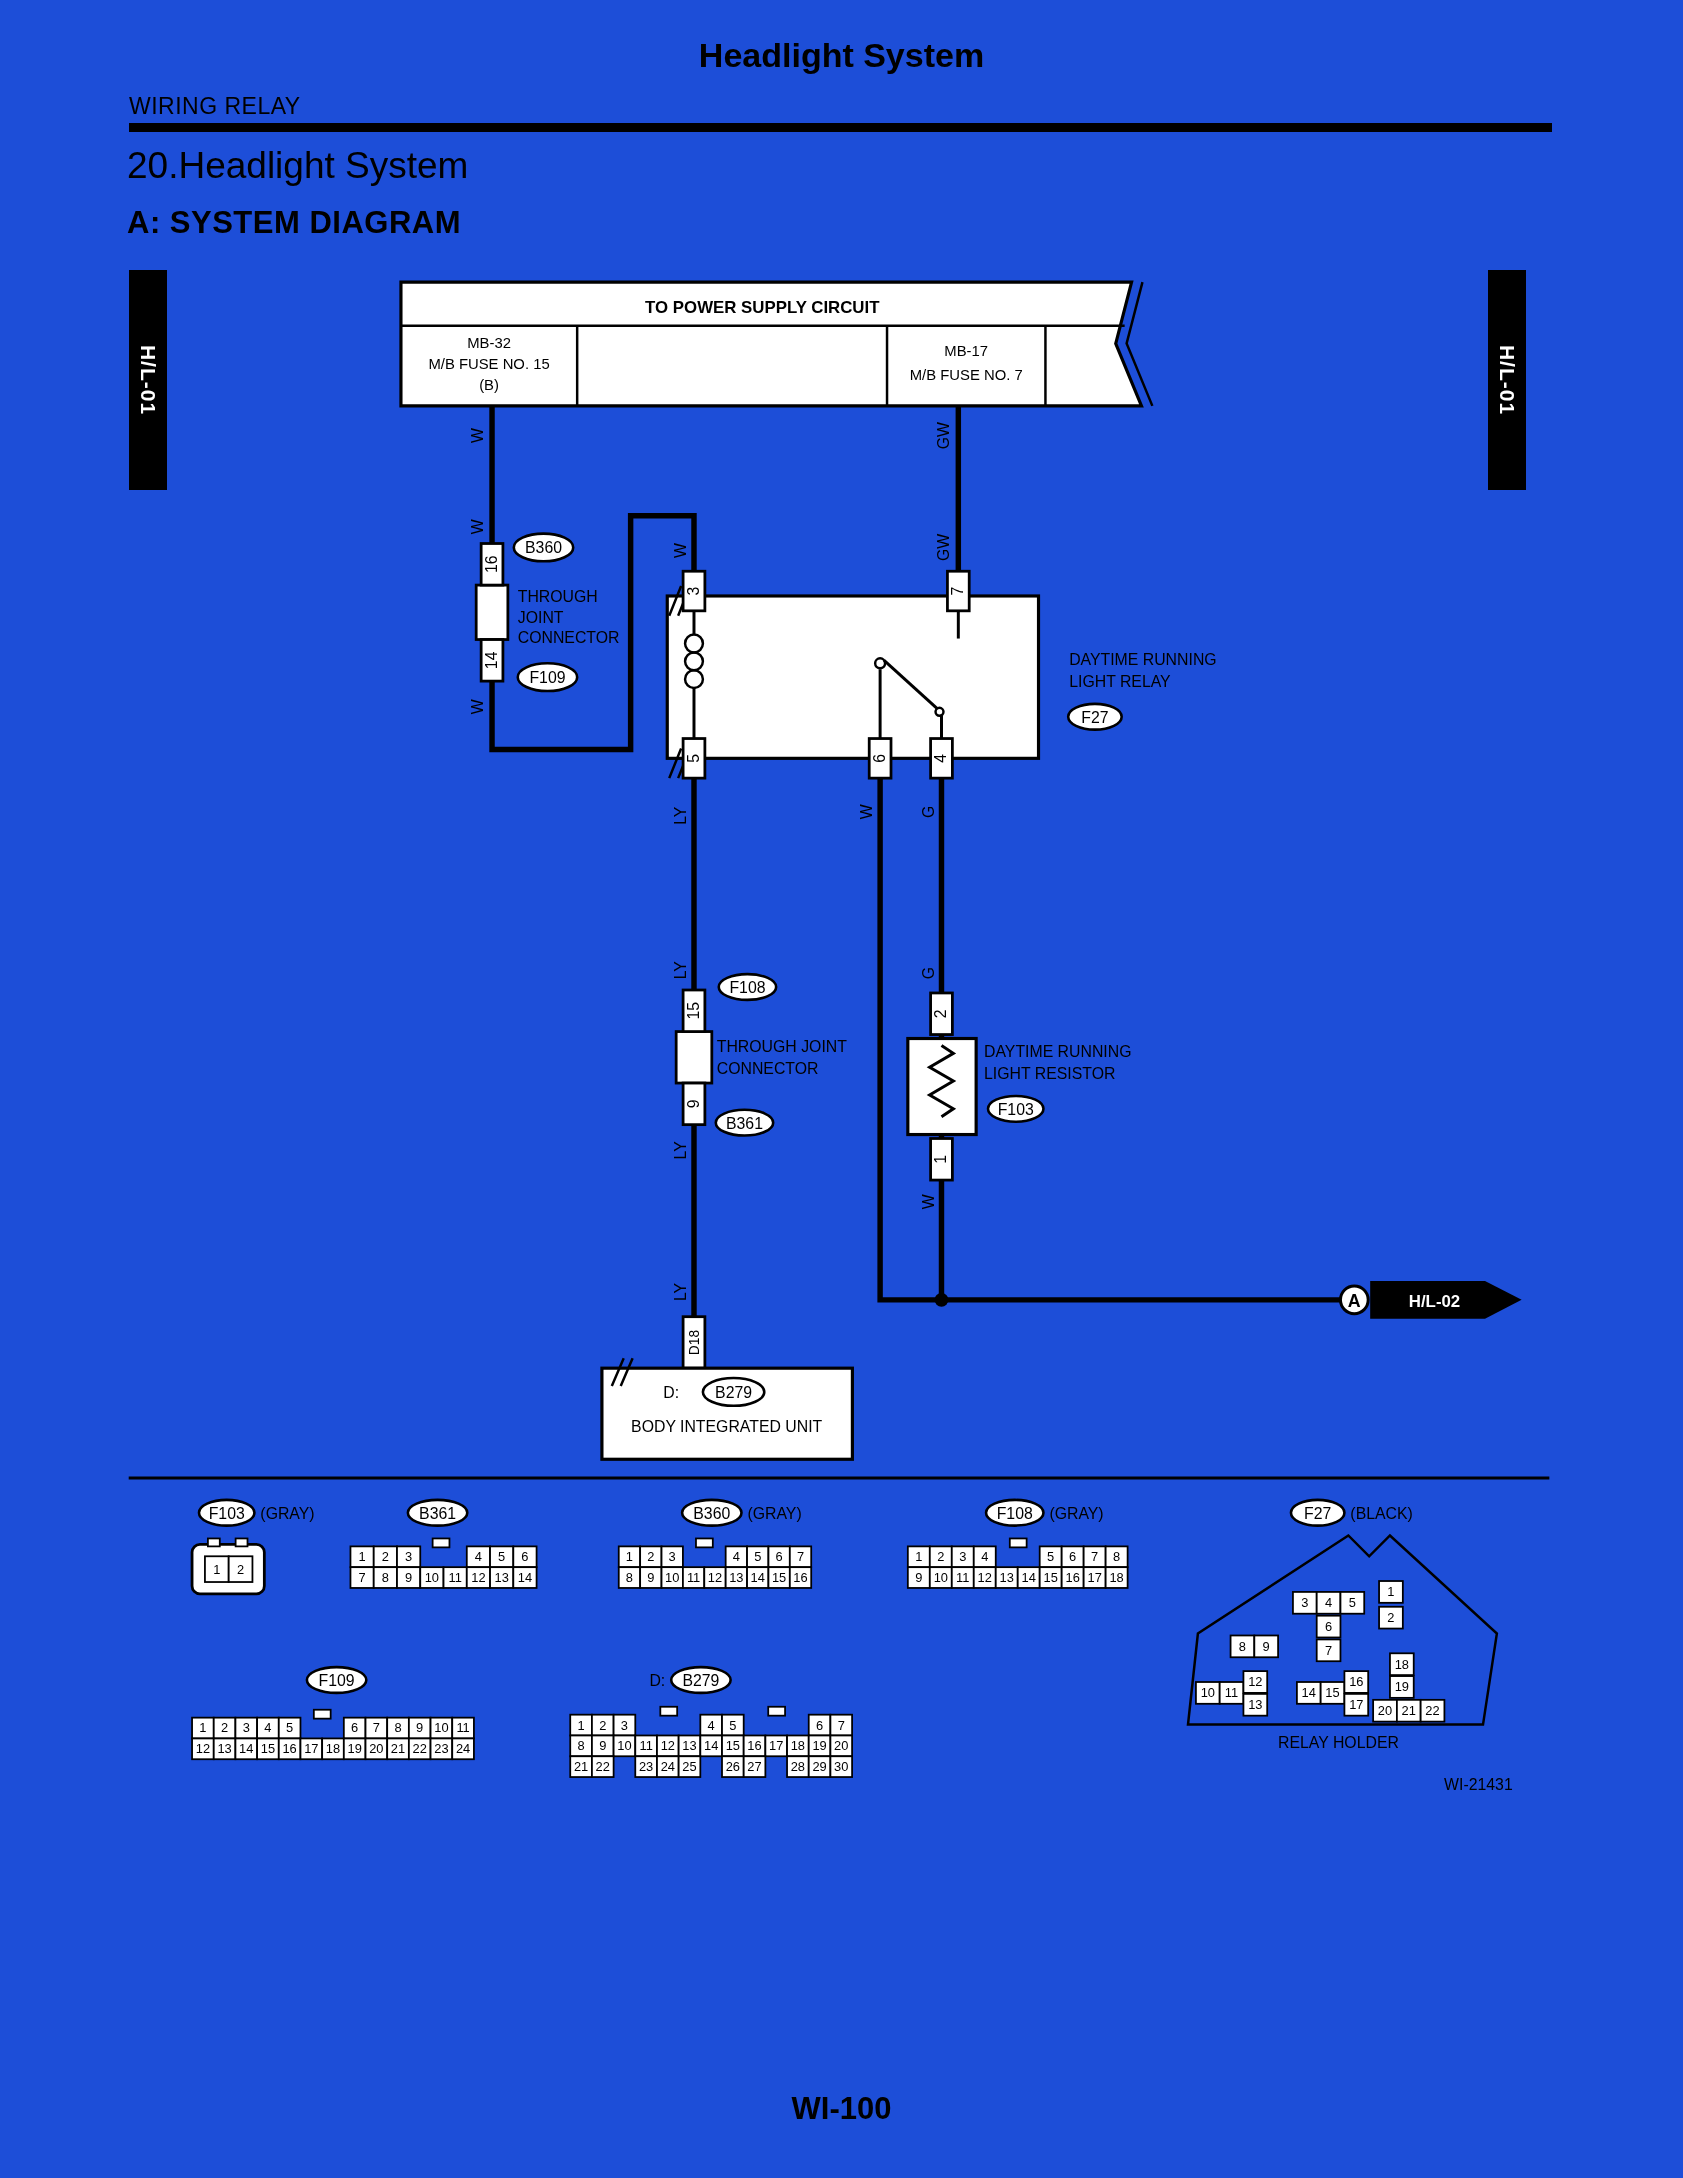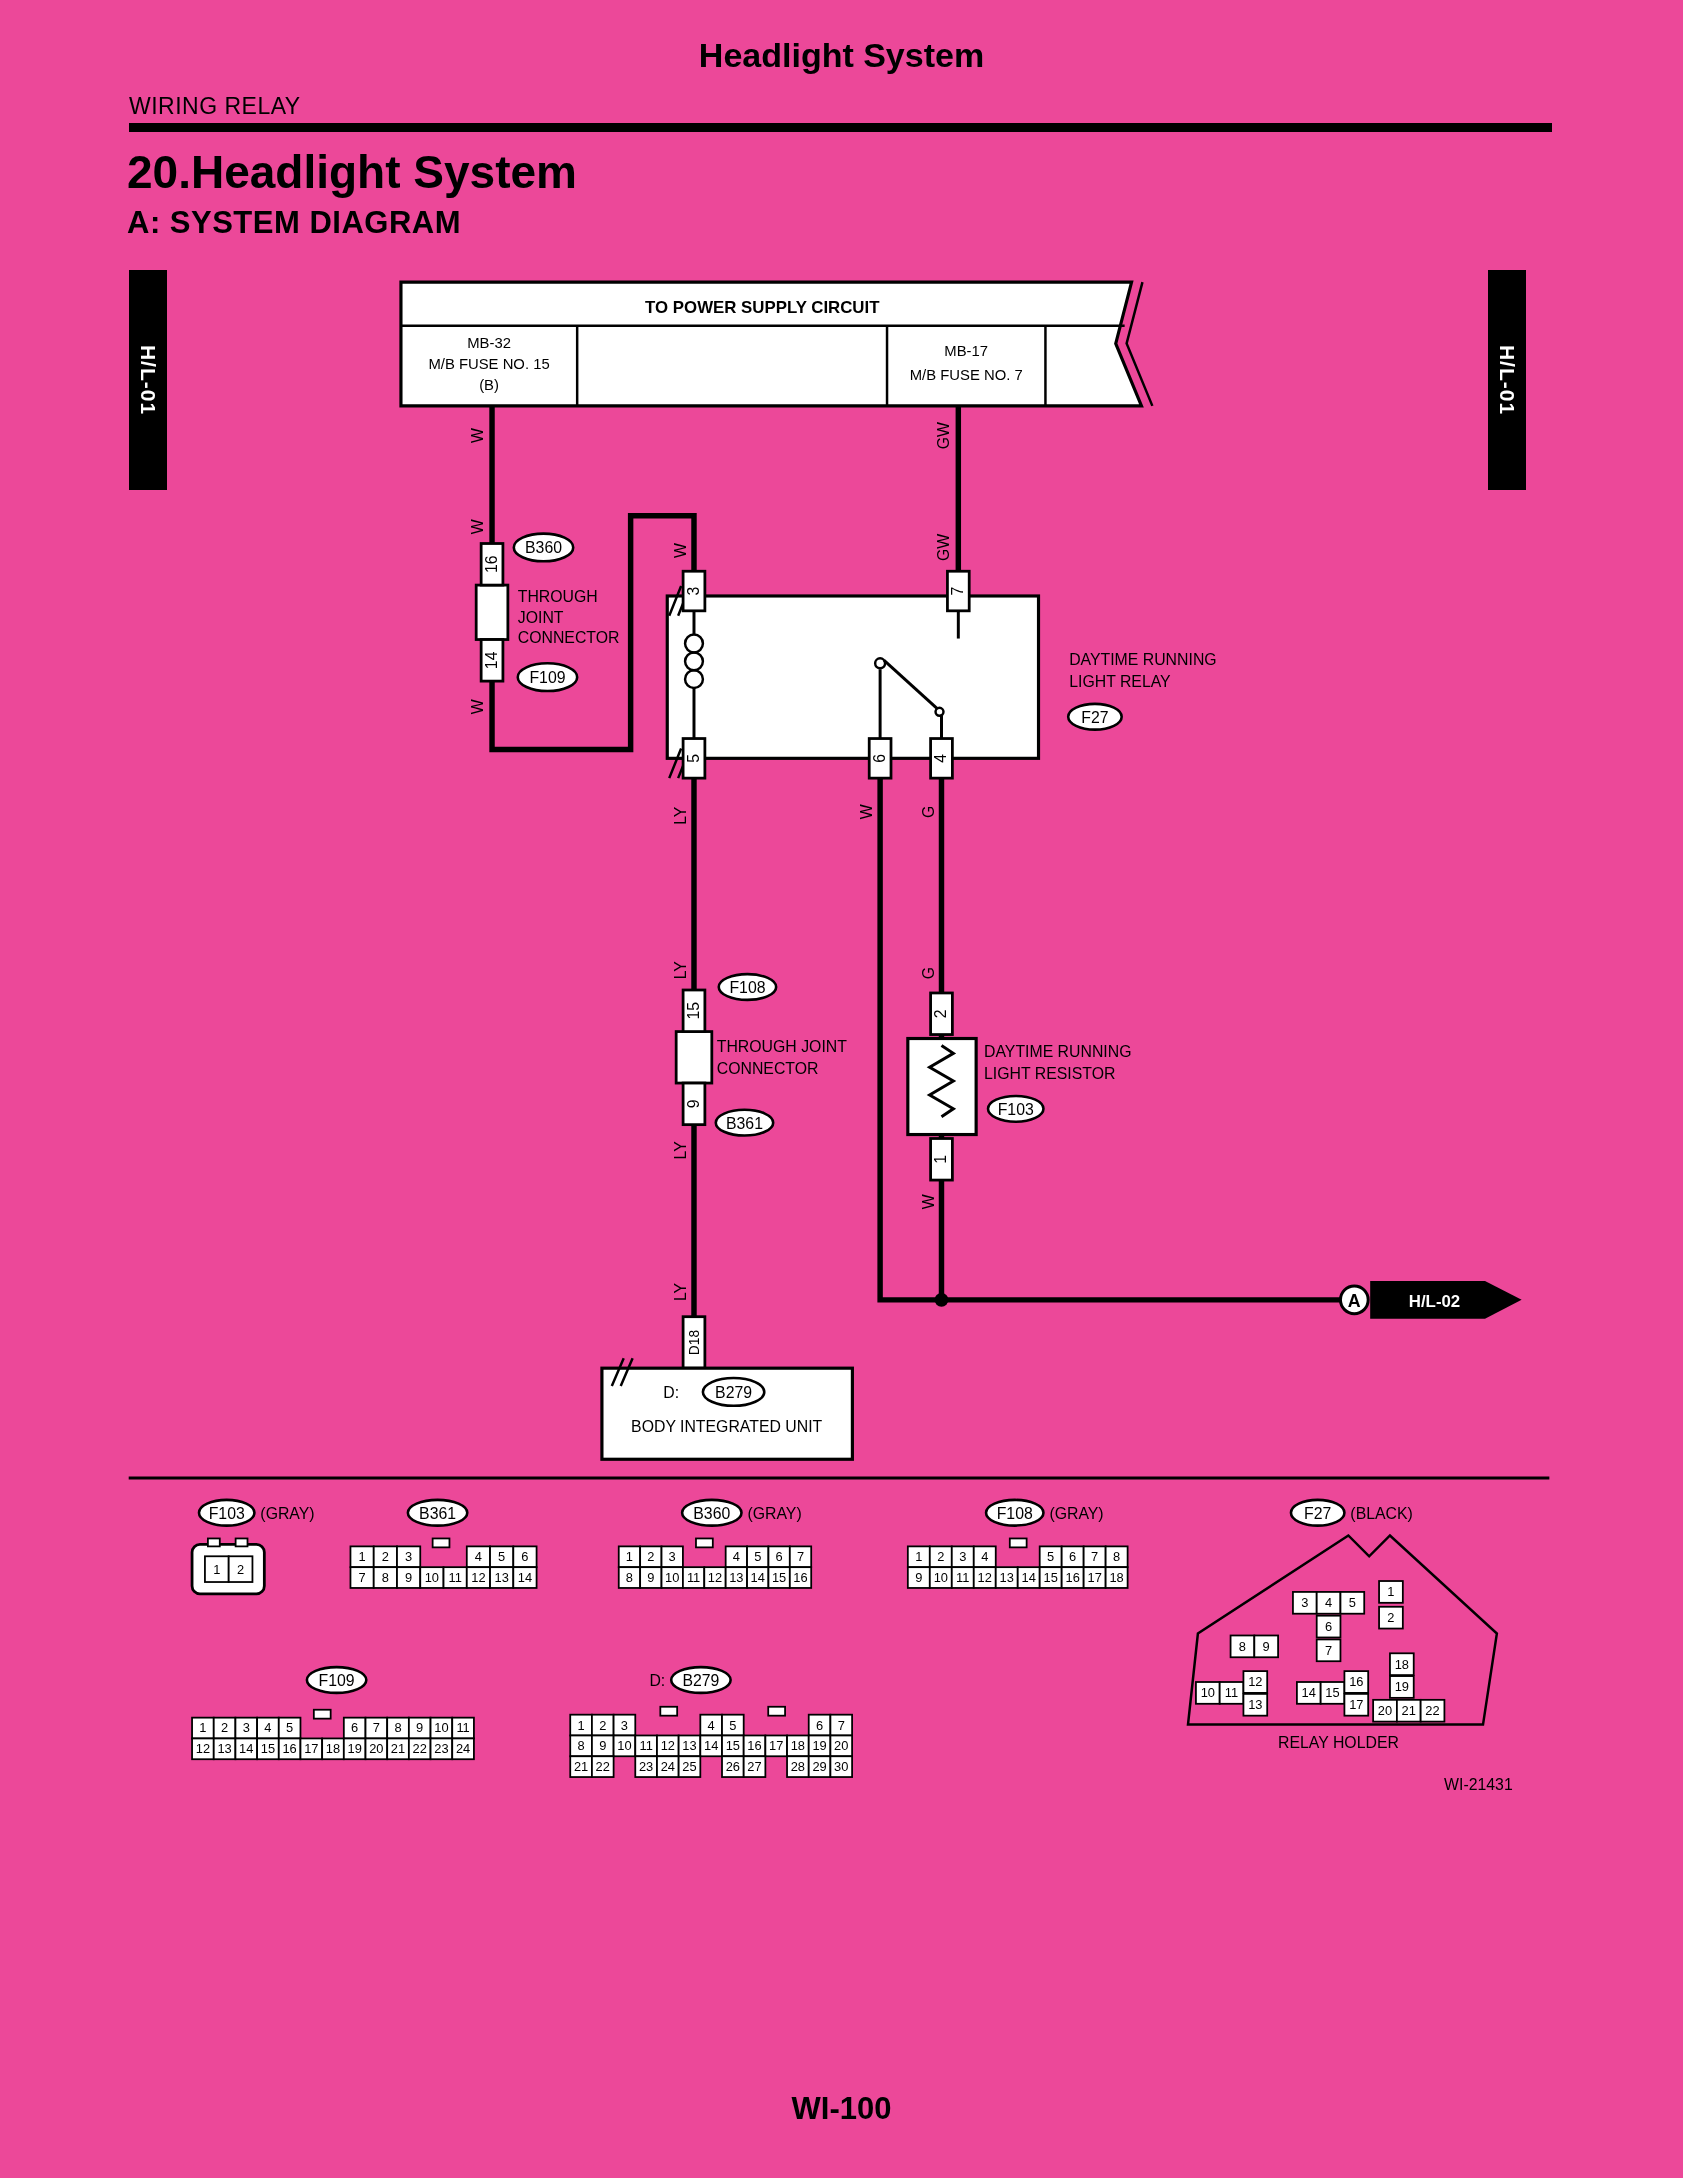--- a/index.html
+++ b/index.html
@@ -1,22 +1,22 @@
 <!DOCTYPE html>
 <html><head>
 <meta charset="utf-8">
 <style>
   html,body{margin:0;padding:0;background:#fff;}
-  .page{position:relative;width:1683px;height:2178px;background:#ec4899;color:#000;
+  .page{position:relative;width:1683px;height:2178px;background:#1d4ed8;color:#000;
         font-family:"Liberation Sans",sans-serif;overflow:hidden;}
   .top-title{position:absolute;top:36px;left:0;width:100%;text-align:center;
              font-size:34px;font-weight:bold;}
   .eyebrow{position:absolute;top:93px;left:129px;font-size:23px;letter-spacing:0.5px;}
   .rule{position:absolute;top:123px;left:129px;width:1423px;height:9px;background:#000;}
-  .heading{position:absolute;top:145px;left:127px;font-size:46px;font-weight:bold;}
+  .heading{position:absolute;top:145px;left:127px;font-size:37px;font-weight:normal;}
   .subheading{position:absolute;top:205px;left:127px;font-size:31px;font-weight:bold;letter-spacing:0.5px;}
   .tab{position:absolute;width:38px;height:220px;background:#000;}
   .tab-left{top:270px;left:129px;}
   .tab-right{top:270px;left:1488px;}
   .tab span{position:absolute;top:50%;left:50%;transform:translate(-50%,-50%) rotate(90deg);
             color:#fff;font-weight:bold;font-size:21px;letter-spacing:1px;white-space:nowrap;}
   .page-num{position:absolute;top:2091px;left:0;width:100%;text-align:center;
             font-size:31px;font-weight:bold;}
   svg.diagram{position:absolute;top:0;left:0;}
   svg text{fill:#000;font-family:"Liberation Sans",sans-serif;}

